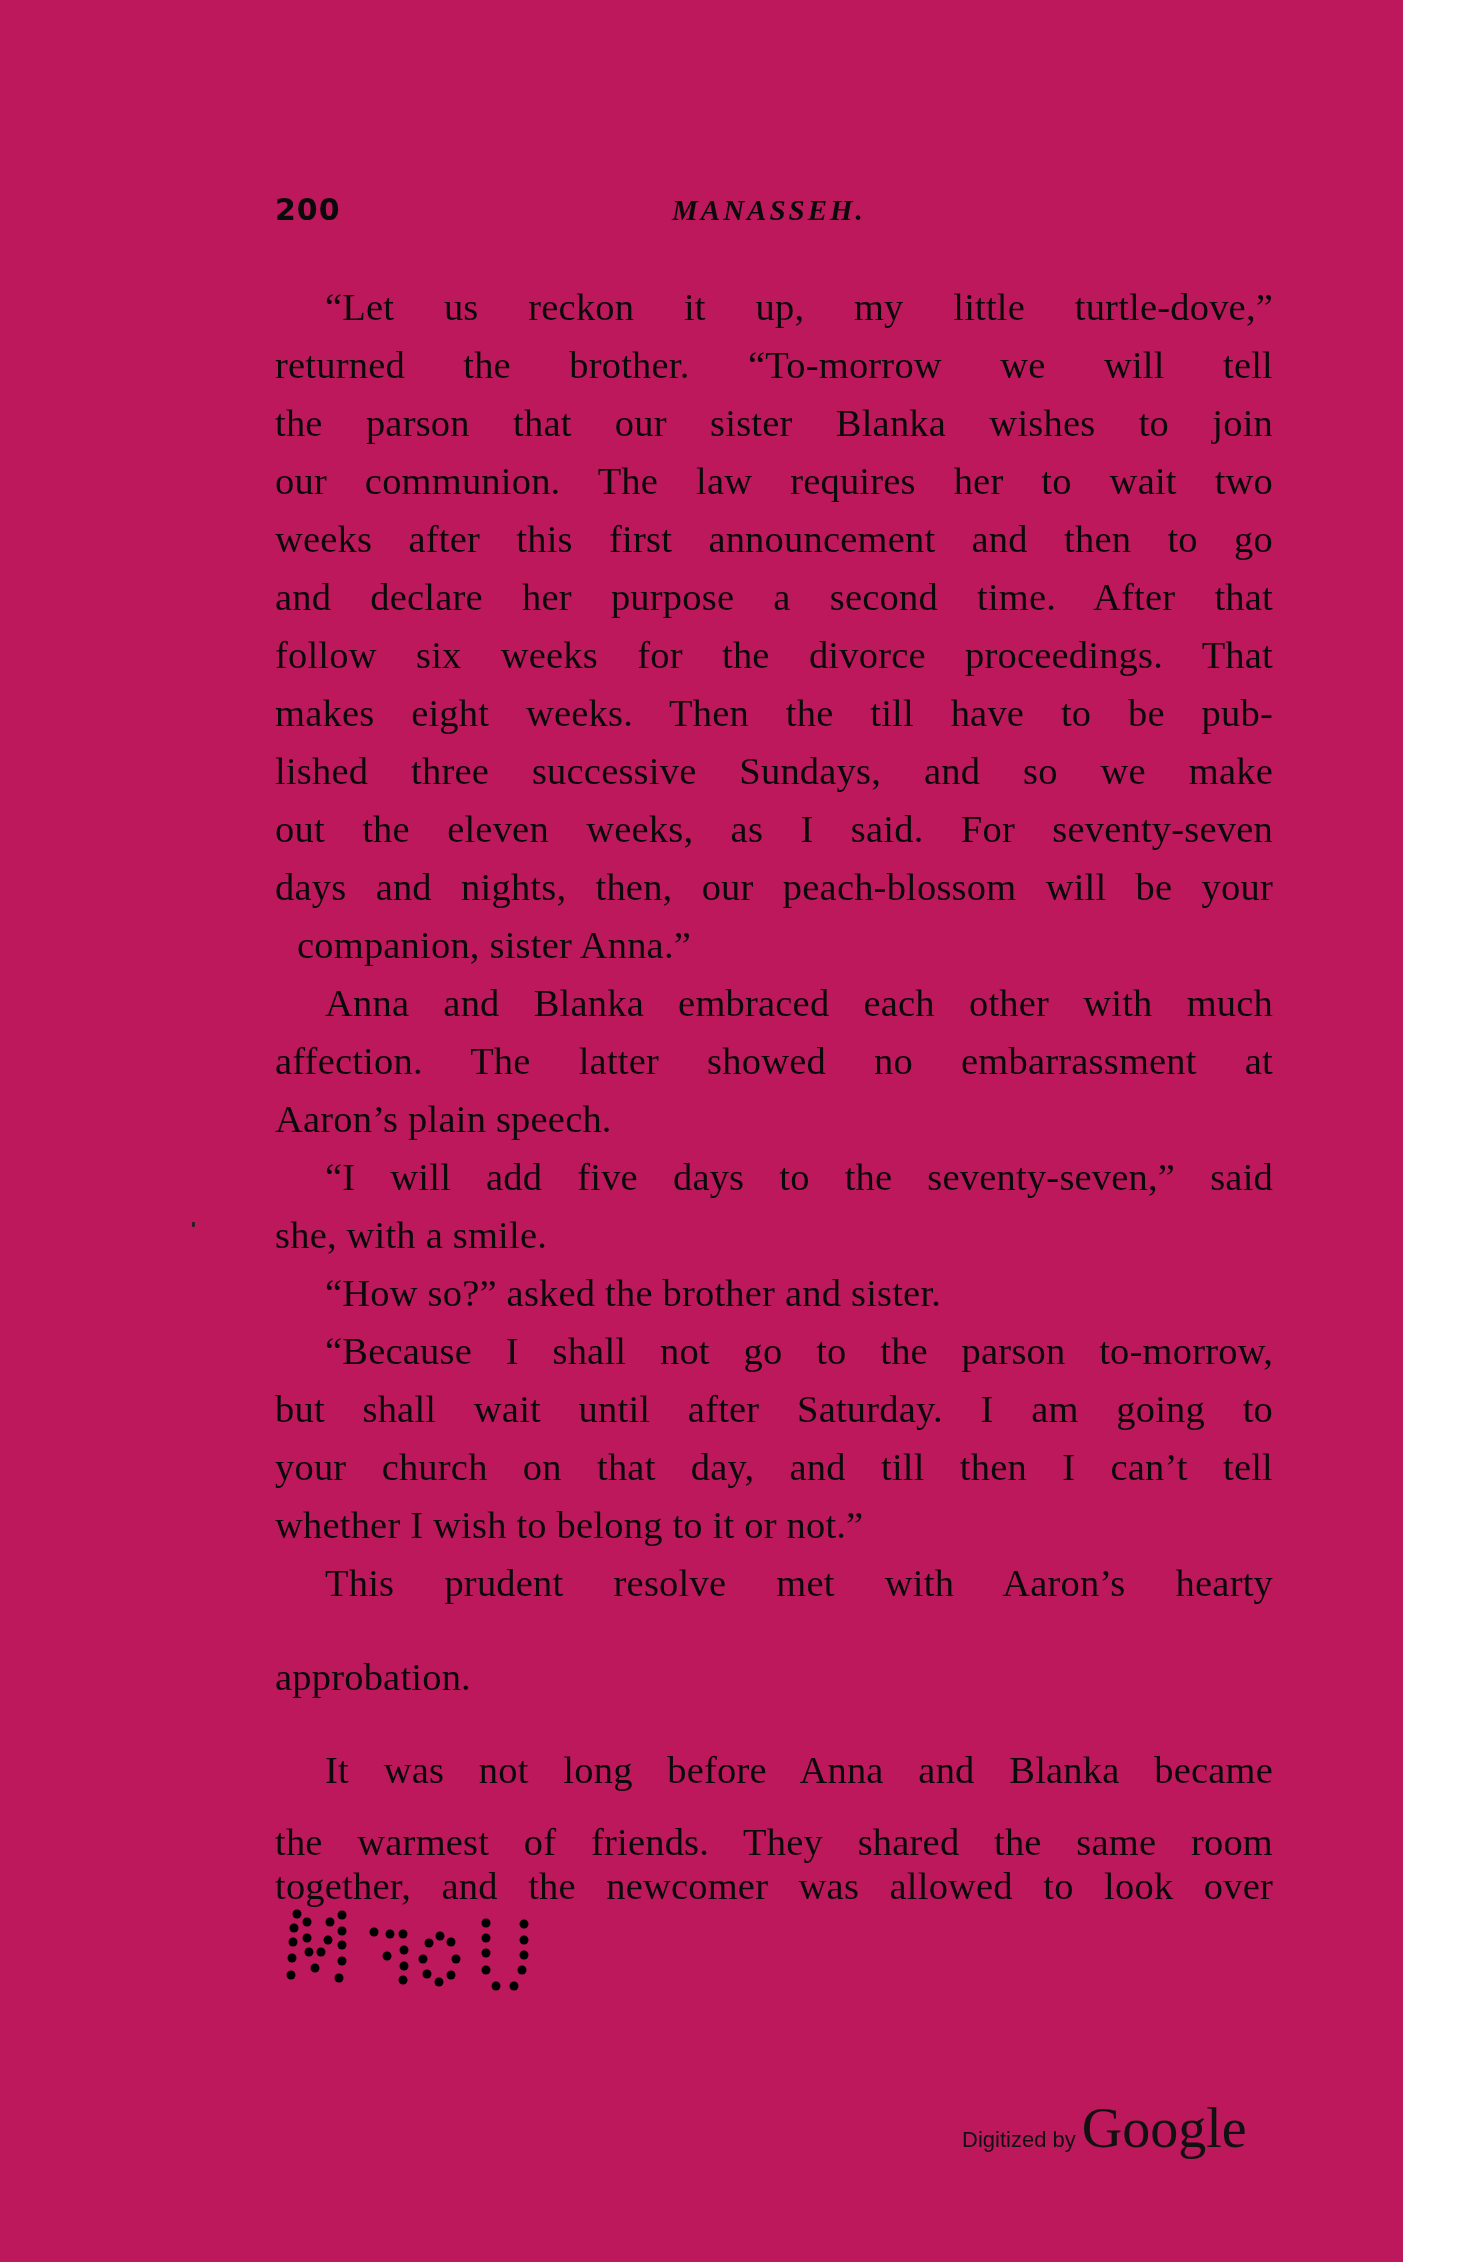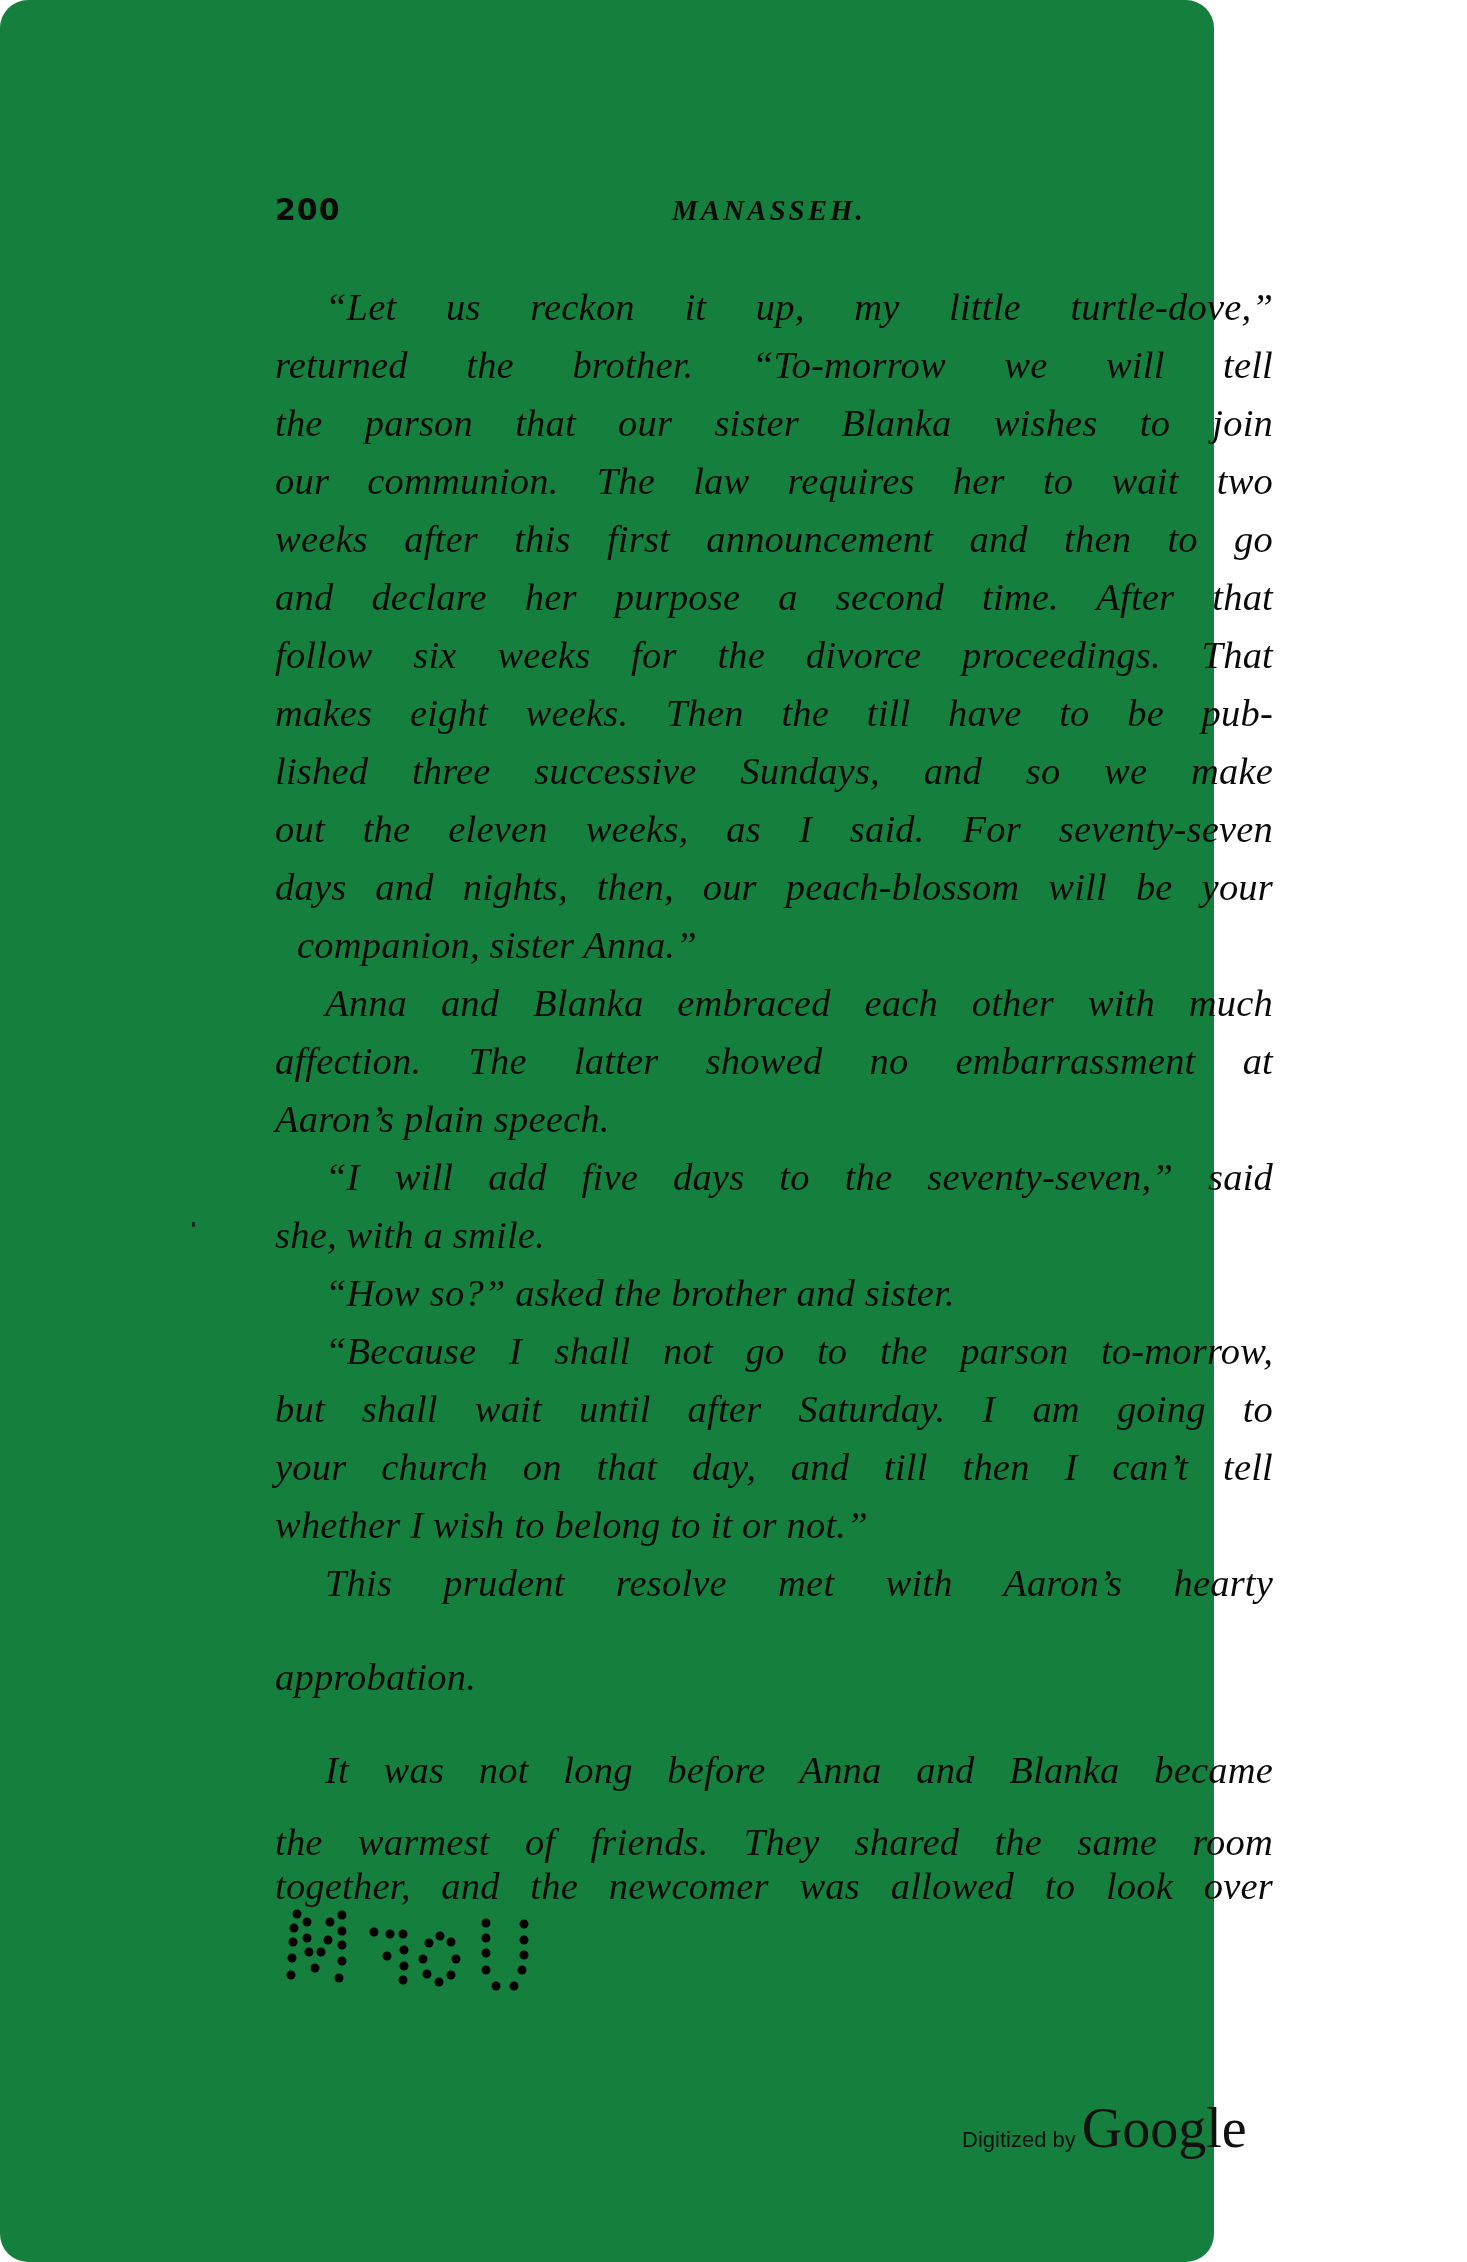--- a/index.html
+++ b/index.html
@@ -11,24 +11,23 @@
       width: 1467px;
       height: 2262px;
       position: relative;
       overflow: hidden;
       color: #0a0a0a;
       font-family: "Liberation Serif", "DejaVu Serif", serif;
     }
     .page {
       position: absolute;
       left: 0; top: 0;
-      width: 1214px;
+      width: 1403px;
       height: 2262px;
-      background: #15803d;
-      border-radius: 28px;
+      background: #be185d;
     }
     .running-head {
       position: absolute;
       top: 190px;
       left: 275px;
       width: 998px;
       height: 40px;
     }
     .page-number {
       position: absolute;
@@ -55,21 +54,20 @@
       position: absolute;
       left: 275px;
       width: 998px;
       height: 58px;
       font-size: 38.5px;
       line-height: 58px;
       white-space: nowrap;
       text-align: justify;
       text-align-last: justify;
       letter-spacing: 0.2px;
-      font-style: italic;
     }
     .line.indent {
       left: 325px;
       width: 948px;
     }
     .line.last {
       text-align-last: left;
     }
     .stray-mark {
       position: absolute;

